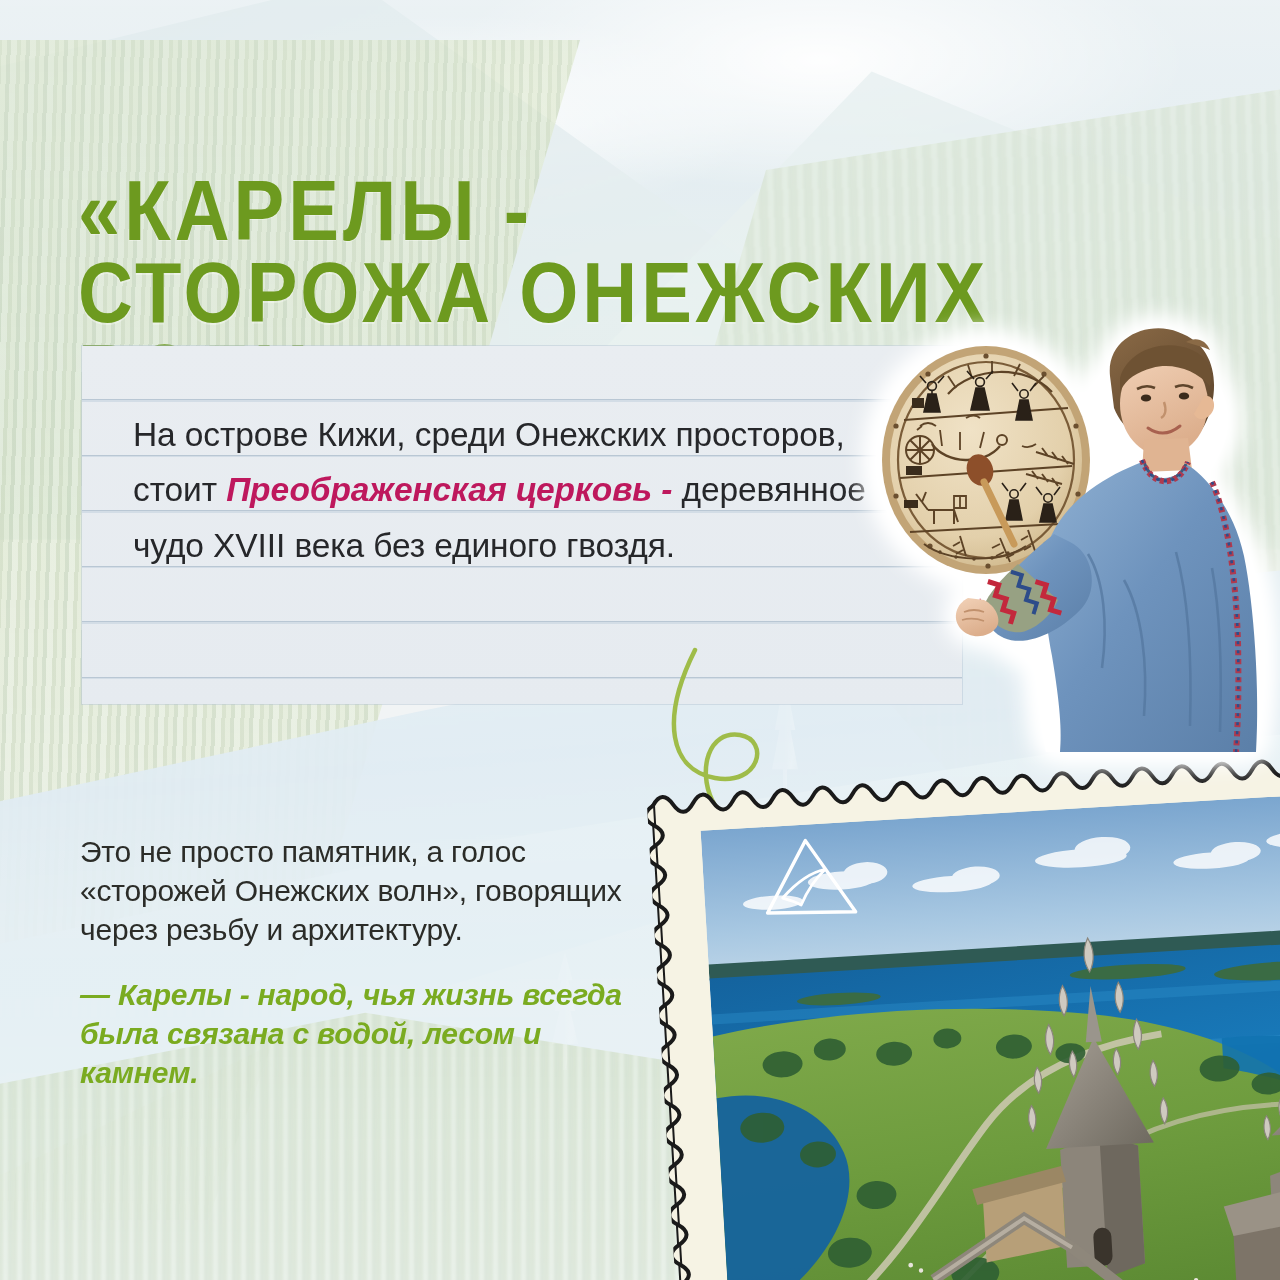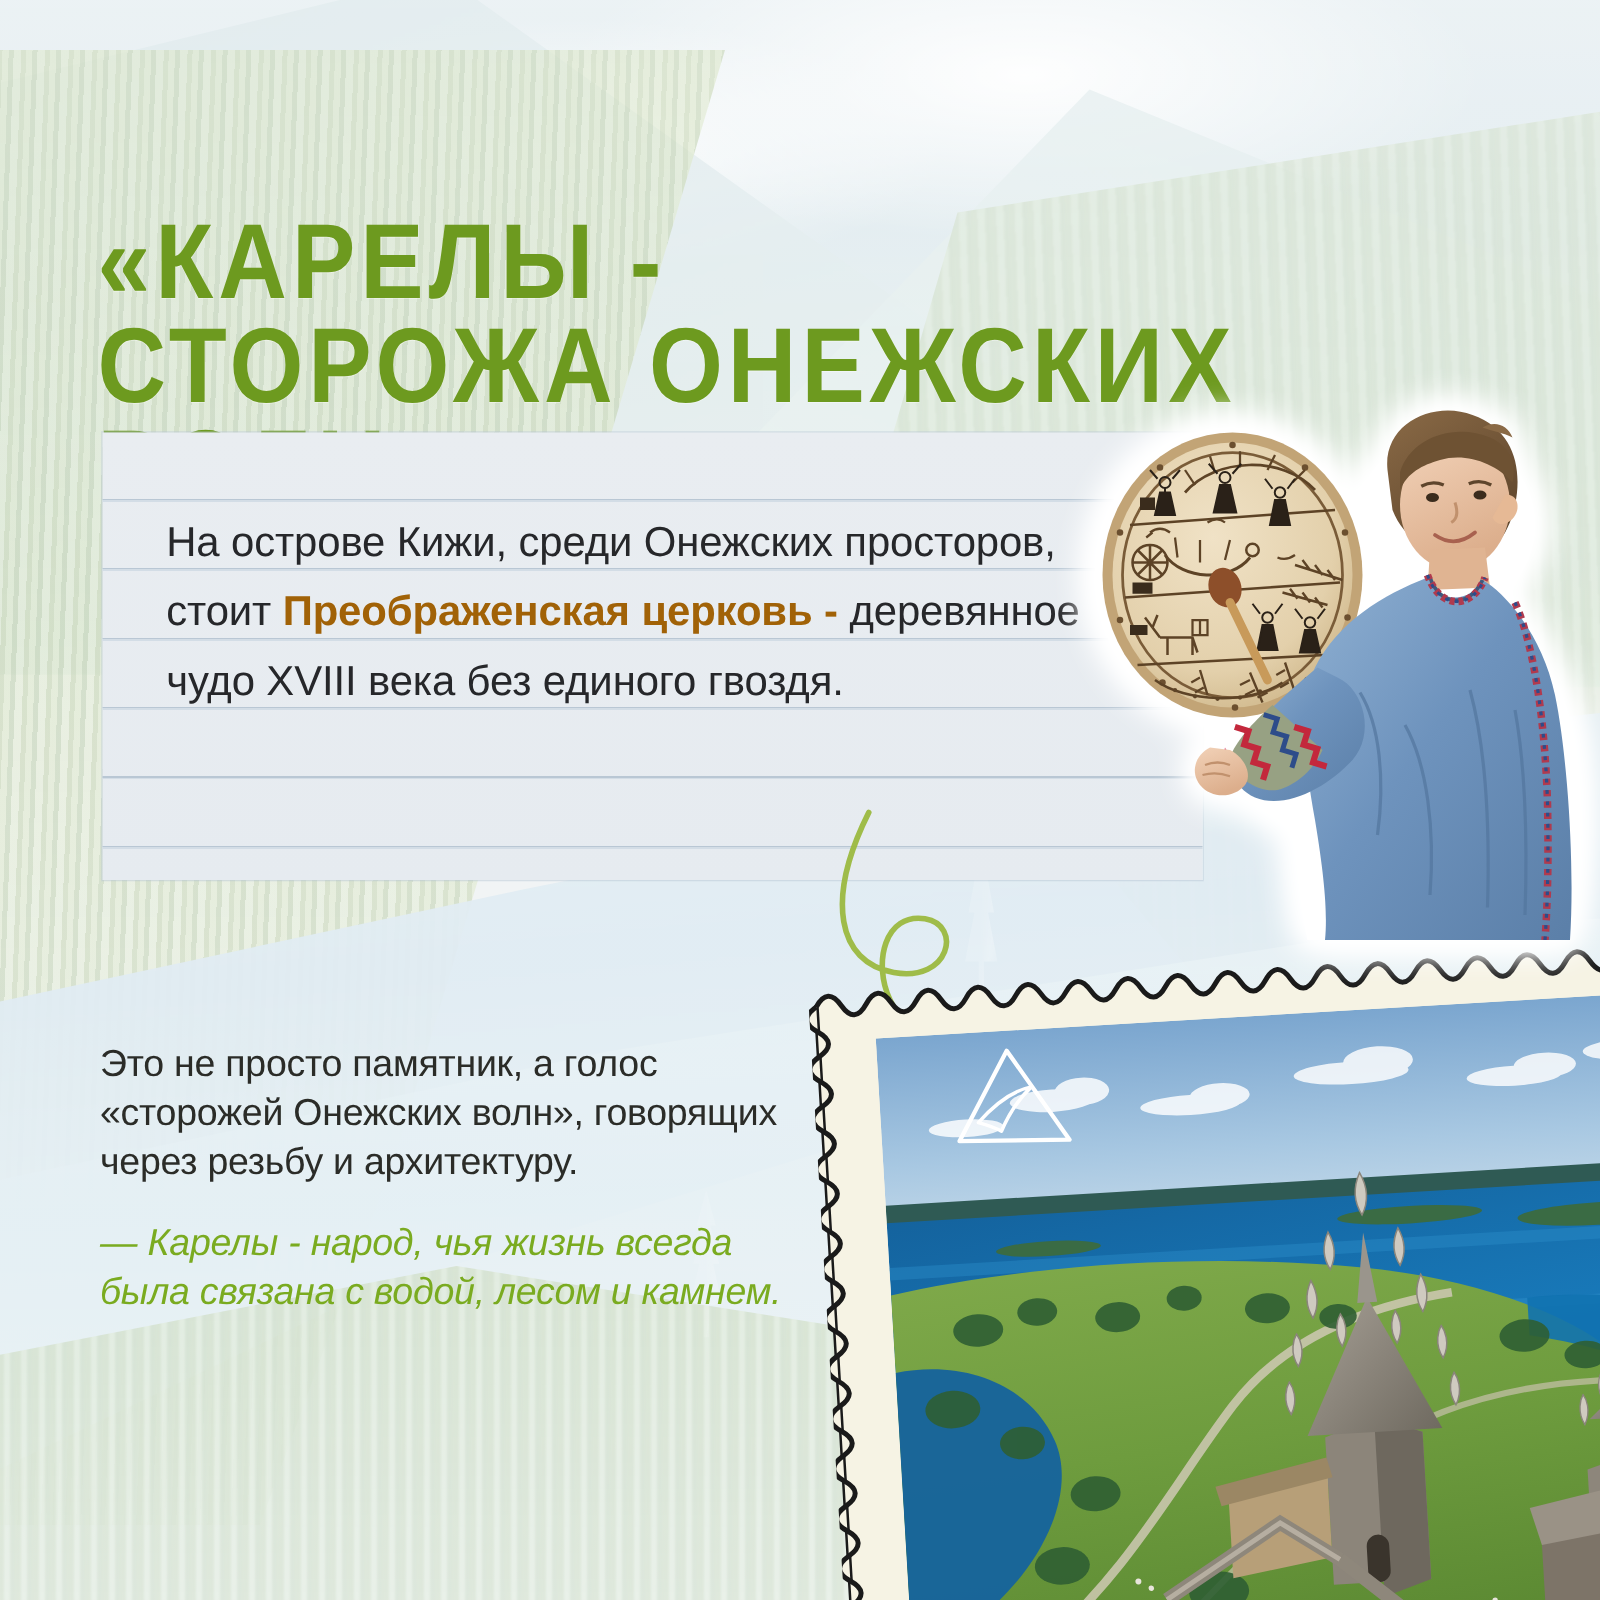--- a/index.html
+++ b/index.html
@@ -121,29 +121,29 @@
     box-shadow:0 0 0 1px rgba(180,196,210,.45);
   }
   .note-text{
     position:absolute;left:133px;top:352px;width:760px;
     font-size:33.5px;
     line-height:55.4px;
     color:#26272a;
     letter-spacing:-.1px;
     padding-top:55px;
   }
-  .note-text b{color:#a16207;font-weight:700;}
+  .note-text b{color:#be185d;font-weight:700;font-style:italic;}
 
   
   .lower{
     position:absolute;left:80px;top:832px;width:560px;
     font-size:30px;line-height:39px;color:#2b2c28;letter-spacing:-.2px;
   }
   .lower .quote{
-    display:block;margin-top:26px;color:#7aab20;font-weight:400;font-style:italic;
+    display:block;margin-top:26px;color:#7aab20;font-weight:700;font-style:italic;
     font-size:30px;line-height:39px;
   }
 
   
   .person-wrap{position:absolute;left:856px;top:312px;width:424px;height:440px;
     filter:drop-shadow(0 0 14px rgba(255,255,255,1)) drop-shadow(0 0 9px rgba(255,255,255,1)) drop-shadow(0 0 5px rgba(255,255,255,1));}
 
   
   .stamp{
     position:absolute;left:645px;top:772px;width:700px;height:560px;

